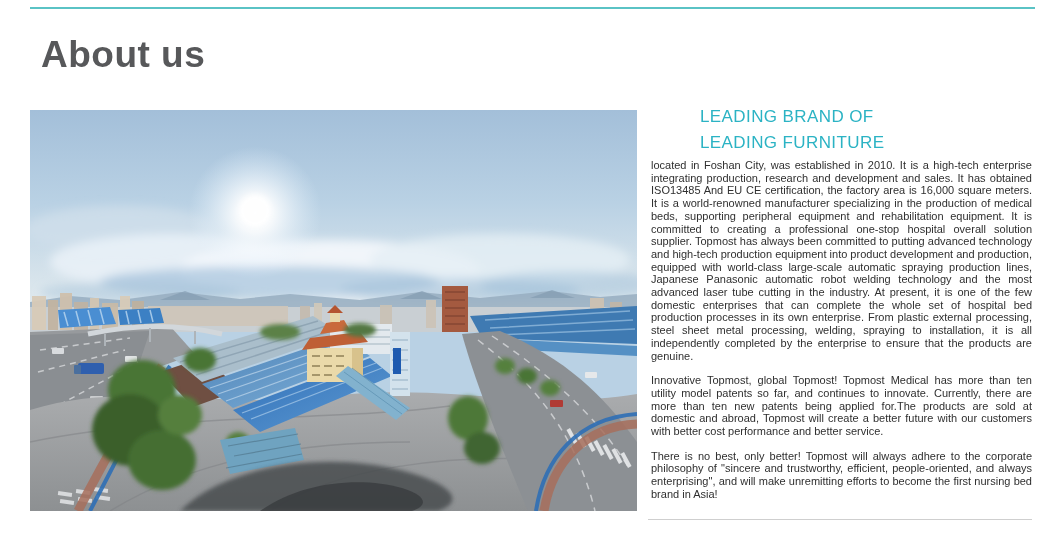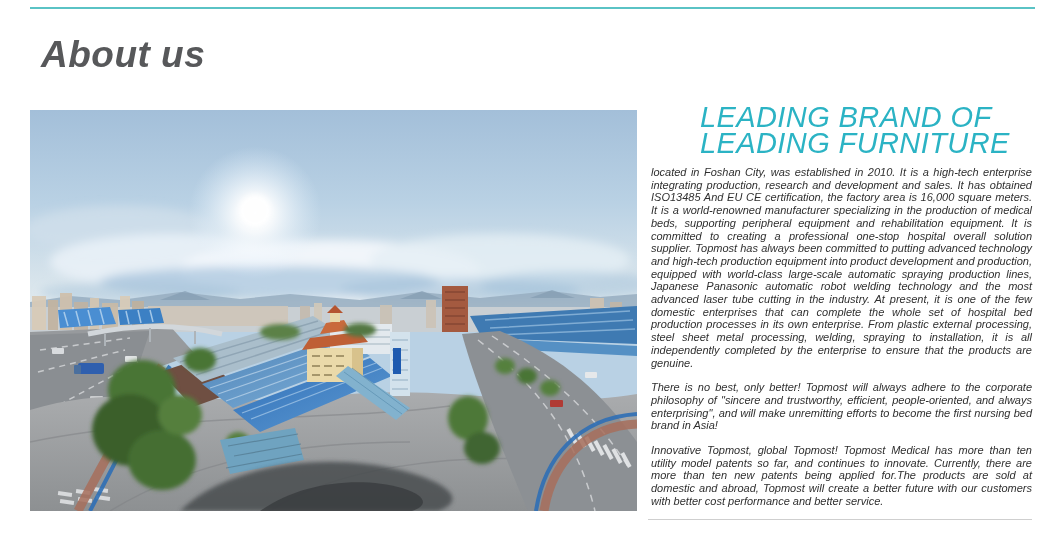--- a/index.html
+++ b/index.html
@@ -1,42 +1,42 @@
 <!DOCTYPE html>
 <html><head>
 <meta charset="utf-8">
 <style>
   * { margin:0; padding:0; box-sizing:border-box; }
   html,body { background:#ffffff; }
   .page {
     position:relative; width:1059px; height:534px; background:#ffffff;
-    font-family:"Liberation Sans", sans-serif; overflow:hidden;font-style:italic;
+    font-family:"Liberation Sans", sans-serif; overflow:hidden;
   }
   .top-rule {
     position:absolute; left:30px; top:7px; width:1005px; height:2px;
     background:#5ac3c5;
   }
   .page-title {
     position:absolute; left:41px; top:34px;
     font-size:37px; font-weight:bold; color:#57585a; letter-spacing:0.5px;
   }
   .pano {
     position:absolute; left:30px; top:110px; width:607px; height:401px;
     overflow:hidden; background:#b9d1e4;
   }
   .pano svg { display:block; }
   .text-col {
     position:absolute; left:651px; top:104px; width:381px;
   }
   .headline {
     margin:0 0 0 49px;
-    color:#2bb3c4; font-size:29px; line-height:26px; font-weight:400;
+    color:#2bb3c4; font-size:17px; line-height:26px; font-weight:400;
     letter-spacing:0.4px;
   }
-  .body-copy { margin-top:10px; }
+  .body-copy { margin-top:3px; }
   .body-copy p {
     font-size:11px; line-height:12.7px; color:#2f2f2f;
     text-align:justify; margin:0 0 12px 0;
   }
   .body-copy p:last-child { margin-bottom:0; }
   .bottom-rule {
     position:absolute; left:648px; top:519px; width:384px; height:1px;
     background:#cfcfcf;
   }
 </style>
@@ -224,20 +224,20 @@
     </svg>
   </div>
 
   <div class="text-col">
     <h2 class="headline">
       <span style="display:block">LEADING BRAND OF</span>
       <span style="display:block">LEADING FURNITURE</span>
     </h2>
     <div class="body-copy">
       <p>located in Foshan City, was established in 2010.  It is a high-tech enterprise integrating production, research and development and sales. It has obtained ISO13485 And EU CE certification, the  factory area is 16,000 square meters. It is a world-renowned manufacturer specializing in the production of medical beds, supporting peripheral equipment and rehabilitation equipment. It is committed to creating a professional one-stop hospital overall solution supplier. Topmost has always been committed to putting advanced technology and high-tech production equipment into product development and production, equipped with world-class large-scale automatic spraying production lines, Japanese Panasonic automatic robot welding technology and the most advanced laser tube cutting in the industry. At present, it is one of the few domestic enterprises that can complete the whole set of hospital bed production processes in its own enterprise. From plastic external processing, steel sheet metal processing, welding, spraying to installation, it is all independently completed by the enterprise to ensure that the products are genuine.</p>
+      <p>Innovative Topmost, global Topmost! Topmost Medical has more than ten utility model patents so far, and continues to innovate. Currently, there are more than ten new patents being applied for.The products are sold at domestic  and abroad, Topmost will create a better future with our customers with better cost performance and better service.</p>
       <p>There is no best, only better! Topmost will always adhere to the corporate philosophy of "sincere and trustworthy, efficient, people-oriented, and always enterprising", and will make unremitting efforts to become the first nursing bed brand in Asia!</p>
-      <p>Innovative Topmost, global Topmost! Topmost Medical has more than ten utility model patents so far, and continues to innovate. Currently, there are more than ten new patents being applied for.The products are sold at domestic  and abroad, Topmost will create a better future with our customers with better cost performance and better service.</p>
     </div>
   </div>
 
   <div class="bottom-rule"></div>
 
 </div>
 
 </body></html>

